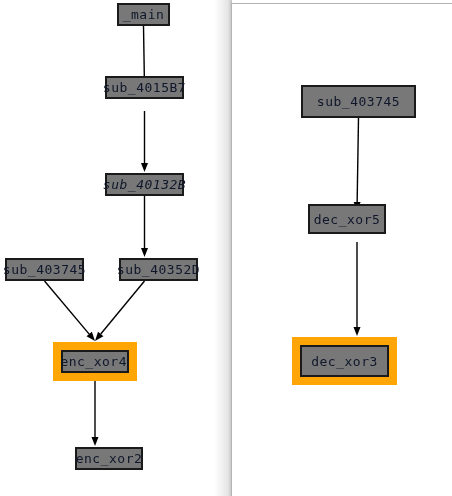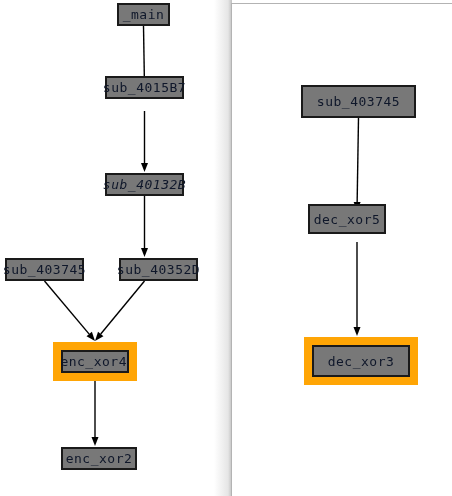--- a/index.html
+++ b/index.html
@@ -113,21 +113,21 @@
         </div>
         <div class="node" style="left: 5px; top: 258px; width: 79px; height: 23px;">
           <span class="node-label">sub_403745</span>
         </div>
         <div class="node" style="left: 119px; top: 258px; width: 79px; height: 23px;">
           <span class="node-label">sub_40352D</span>
         </div>
         <div class="node highlight" style="left: 61px; top: 350px; width: 68px; height: 23px; justify-content: flex-end;">
           <span class="node-label">enc_xor4</span>
         </div>
-        <div class="node" style="left: 61px; top: 447px; width: 76px; height: 23px;">
+        <div class="node" style="left: 75px; top: 447px; width: 68px; height: 23px;">
           <span class="node-label">enc_xor2</span>
         </div>
       </div>
   </div>
 
   <div id="left-panel-shadow"></div>
 
   <div class="panel" id="right-panel">
     <svg class="edges" id="right-edges" width="221" height="493">
         <line x1="126.5" y1="114" x2="125.14514241246434" y2="198.00117042721087"></line>
@@ -135,19 +135,19 @@
         <line x1="125" y1="238" x2="125" y2="323"></line>
         <polygon points="125,332 121.5,323 128.5,323"></polygon>
       </svg>
     <div id="right-nodes">
         <div class="node" style="left: 69px; top: 81px; width: 115px; height: 33px;">
           <span class="node-label">sub_403745</span>
         </div>
         <div class="node" style="left: 76px; top: 200px; width: 78px; height: 30px;">
           <span class="node-label">dec_xor5</span>
         </div>
-        <div class="node highlight" style="left: 80px; top: 341px; width: 98px; height: 32px;">
+        <div class="node highlight" style="left: 68px; top: 341px; width: 89px; height: 32px;">
           <span class="node-label">dec_xor3</span>
         </div>
       </div>
   </div>
 
 </div>
 
 </body></html>

